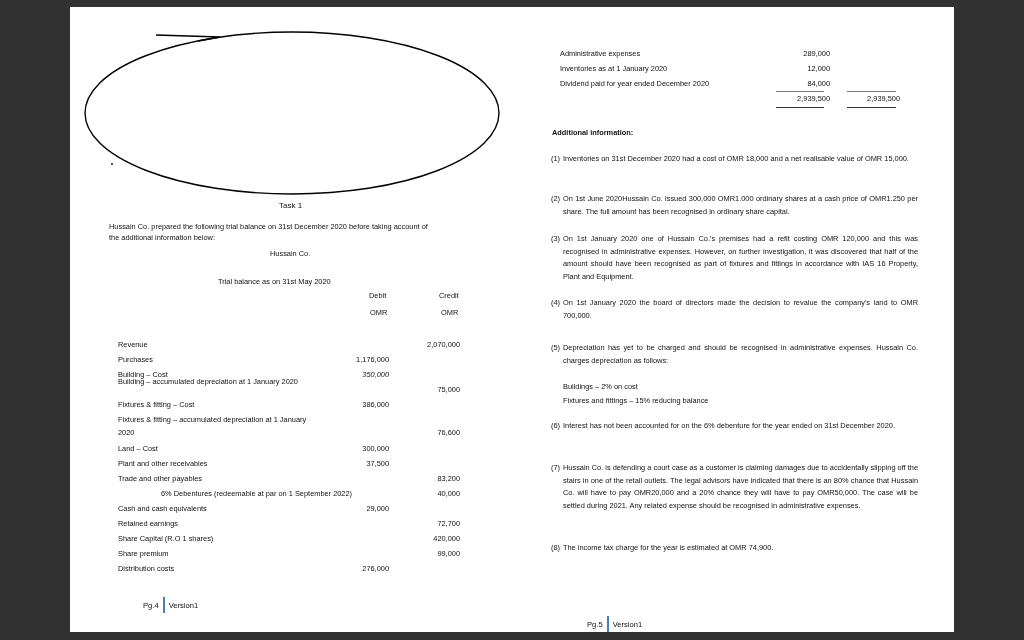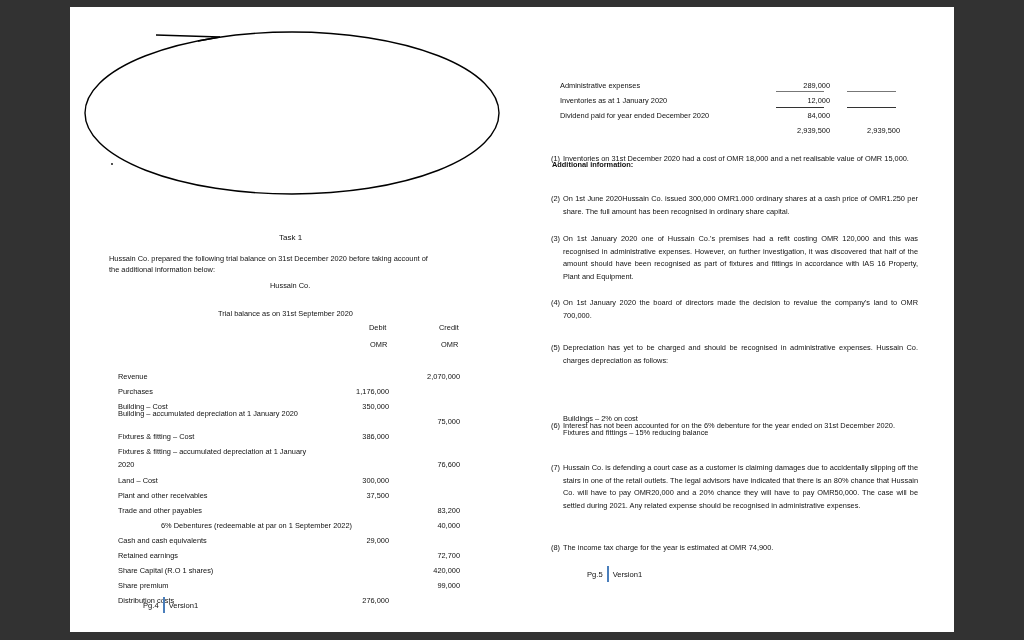--- a/index.html
+++ b/index.html
@@ -3,21 +3,21 @@
 <meta charset="utf-8">
 <style>
   html, body { margin:0; padding:0; }
   body {
     width:1024px; height:640px; background:#323232; position:relative; overflow:hidden;
     font-family: "Liberation Sans", "DejaVu Sans", sans-serif; color:#111;
   }
   .page {
     position:absolute; left:70px; top:7px; width:884px; height:625px; background:#fff;
   }
-  .abs { position:absolute; white-space:nowrap;margin-top:32px; }
+  .abs { position:absolute; white-space:nowrap; }
   .t { font-size:7.4px; line-height:10px; }
   .shape { position:absolute; left:0; top:0; }
   .task-title { font-weight:normal; font-size:8px; }
   .bold { font-weight:bold; }
   .num { text-align:right; }
   .para { position:absolute; font-size:7.4px; line-height:12.5px; white-space:normal; text-align:justify; }
   .para .lbl { position:absolute; left:0; top:0; }
   .para .body { margin-left:12px; }
   .rule { position:absolute; height:0; border-top:1px solid #777; }
   .rule.dark { border-top-color:#333; }
@@ -33,37 +33,37 @@
     <ellipse cx="222" cy="106" rx="207" ry="81" fill="none" stroke="#000" stroke-width="1.4"></ellipse>
     <path d="M86,28 L150,30 L128,34" fill="none" stroke="#000" stroke-width="1.4" stroke-linejoin="miter"></path>
     <circle cx="42" cy="157" r="0.9" fill="#000"></circle>
   </svg>
 
   <div class="abs task-title" style="left:209px; top:194px;">Task 1</div>
   <div class="abs t" style="left:39px; top:215px;">Hussain Co. prepared the following trial balance on 31st December 2020 before taking account of</div>
   <div class="abs t" style="left:39px; top:226px;">the additional information below:</div>
 
   <div class="abs t" style="left:200px; top:242px;">Hussain Co.</div>
-  <div class="abs t" style="left:148px; top:270px;">Trial balance as on 31st September 2020</div>
+  <div class="abs t" style="left:148px; top:270px;">Trial balance as on 31st May 2020</div>
 
   <div class="abs t" style="left:299px; top:284px;">Debit</div>
   <div class="abs t" style="left:369px; top:284px;">Credit</div>
   <div class="abs t" style="left:300px; top:301px;">OMR</div>
   <div class="abs t" style="left:371px; top:301px;">OMR</div>
 
   <div>
 
     <div class="abs t" style="left:48px; top:333px;">Revenue</div>
     <div class="abs t num" style="left:330px; width:60px; top:333px;">2,070,000</div>
 
     <div class="abs t" style="left:48px; top:348px;">Purchases</div>
     <div class="abs t num" style="left:259px; width:60px; top:348px;">1,176,000</div>
 
     <div class="abs t" style="left:48px; top:363px;">Building  – Cost</div>
-    <div class="abs t num" style="left:259px; width:60px; top:363px;">350,000</div>
+    <div class="abs t num" style="left:259px; width:60px; top:363px;font-style:italic;">350,000</div>
 
     <div class="abs t" style="left:48px; top:370px;">Building – accumulated depreciation at 1 January 2020</div>
     <div class="abs t num" style="left:330px; width:60px; top:378px;">75,000</div>
 
     <div class="abs t" style="left:48px; top:393px;">Fixtures &amp; fitting  – Cost</div>
     <div class="abs t num" style="left:259px; width:60px; top:393px;">386,000</div>
 
     <div class="abs t" style="left:48px; top:408px;">Fixtures &amp; fitting – accumulated depreciation at 1 January</div>
     <div class="abs t" style="left:48px; top:421px;">2020</div>
     <div class="abs t num" style="left:330px; width:60px; top:421px;">76,600</div>
@@ -156,18 +156,18 @@
     <div class="para" style="left:481px; top:455px; width:367px;">
       <span class="lbl">(7)</span>
       <div class="body">Hussain Co. is defending a court case as a customer is claiming damages due to accidentally slipping off the stairs in one of the retail outlets. The legal advisors have indicated that there is an 80% chance that Hussain Co. will have to pay OMR20,000 and a 20% chance they will have to pay OMR50,000. The case will be settled during 2021. Any related expense should be recognised in administrative expenses.</div>
     </div>
     <div class="para" style="left:481px; top:535px; width:367px;">
       <span class="lbl">(8)</span>
       <div class="body">The income tax charge for the year is estimated at OMR 74,900.</div>
     </div>
   </div>
 
-  <div class="footer" style="left:517px; top:559px;">
+  <div class="footer" style="left:517px; top:609px;">
     <span>Pg.5</span>
     <span class="bar"></span>
     <span>Version1</span>
   </div>
 </div>
 
 </body></html>

